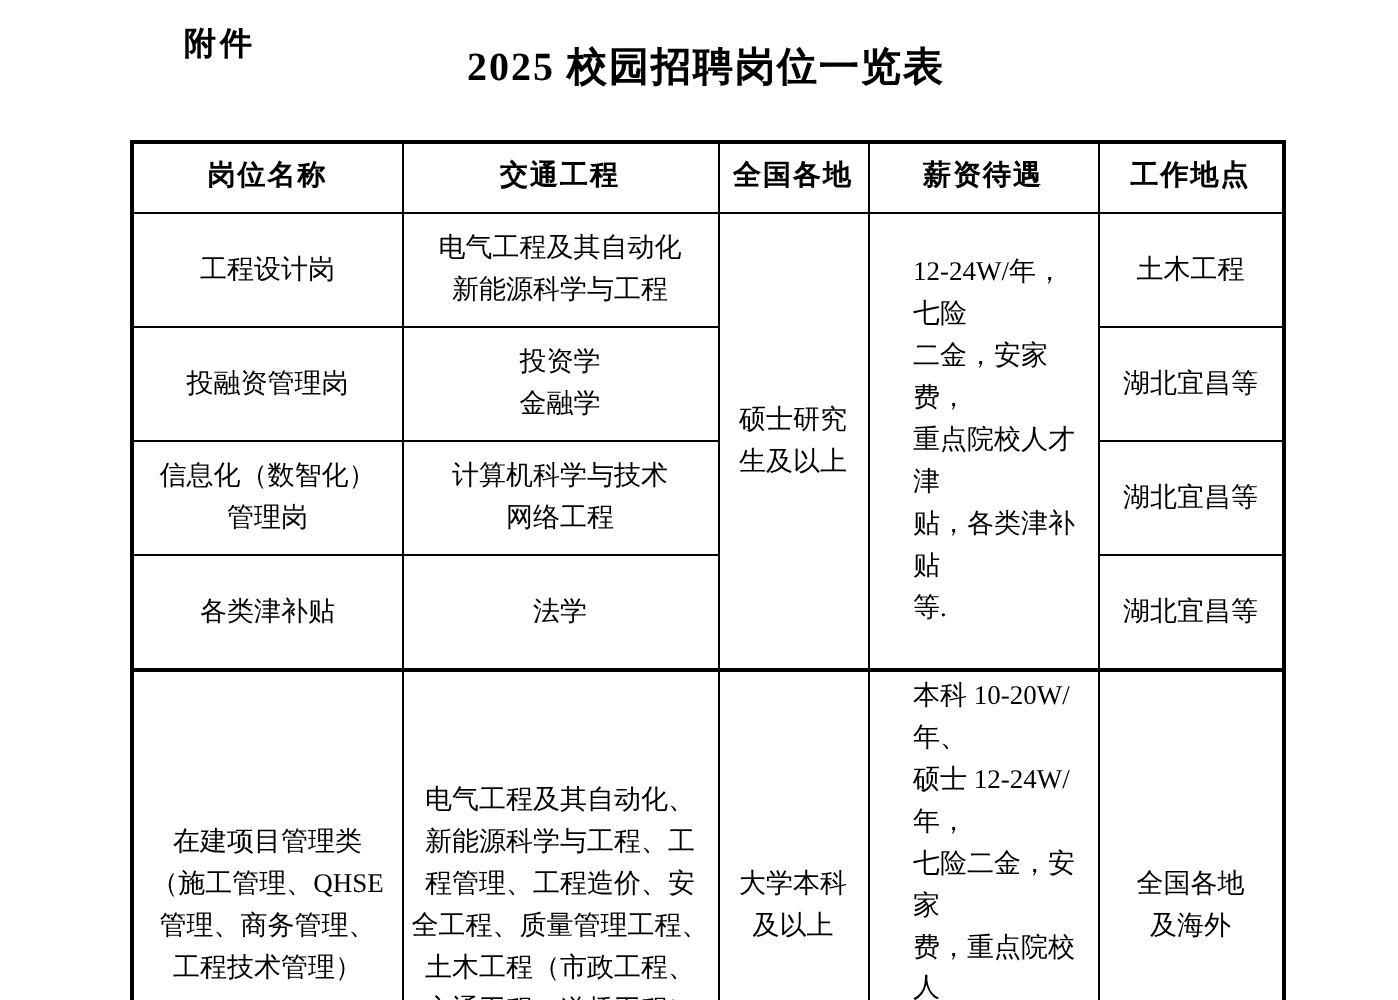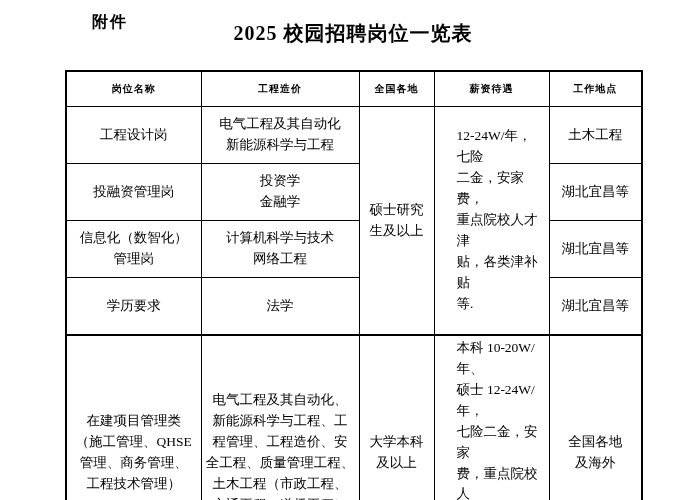--- a/index.html
+++ b/index.html
@@ -49,21 +49,21 @@
     white-space: pre-line;
     vertical-align: middle;
     text-align: center;
     font-size: 13.5px;
     line-height: 1.55;
     padding: 2px 3px;
     overflow: hidden;
     font-weight: normal;
   }
   .recruit th {
-    font-size: 10px;
+    font-size: 14px;
     font-weight: bold;
     height: 30px;
     letter-spacing: 1px;
   }
   .recruit tr.r-data td { height: 52px; }
   .recruit tr.r-big td { height: 148px; }
   .recruit td.left { text-align: left; padding-left: 22px; padding-right: 4px; }
   .recruit tr.section-break td { border-top-width: 2px; }
 </style>
 </head>
@@ -77,21 +77,21 @@
   <colgroup>
     <col style="width:135px">
     <col style="width:158px">
     <col style="width:75px">
     <col style="width:115px">
     <col style="width:93px">
   </colgroup>
   <tbody>
     <tr>
       <th>岗位名称</th>
-      <th>工程造价</th>
+      <th>交通工程</th>
       <th>全国各地</th>
       <th>薪资待遇</th>
       <th>工作地点</th>
     </tr>
     <tr class="r-data">
       <td>工程设计岗</td>
       <td>电气工程及其自动化
 新能源科学与工程</td>
       <td rowspan="4">硕士研究
 生及以上</td>
@@ -109,21 +109,21 @@
       <td>湖北宜昌等</td>
     </tr>
     <tr class="r-data">
       <td>信息化（数智化）
 管理岗</td>
       <td>计算机科学与技术
 网络工程</td>
       <td>湖北宜昌等</td>
     </tr>
     <tr class="r-data">
-      <td>学历要求</td>
+      <td>各类津补贴</td>
       <td>法学</td>
       <td>湖北宜昌等</td>
     </tr>
     <tr class="r-big section-break">
       <td>在建项目管理类
 （施工管理、QHSE
 管理、商务管理、
 工程技术管理）</td>
       <td>电气工程及其自动化、
 新能源科学与工程、工

